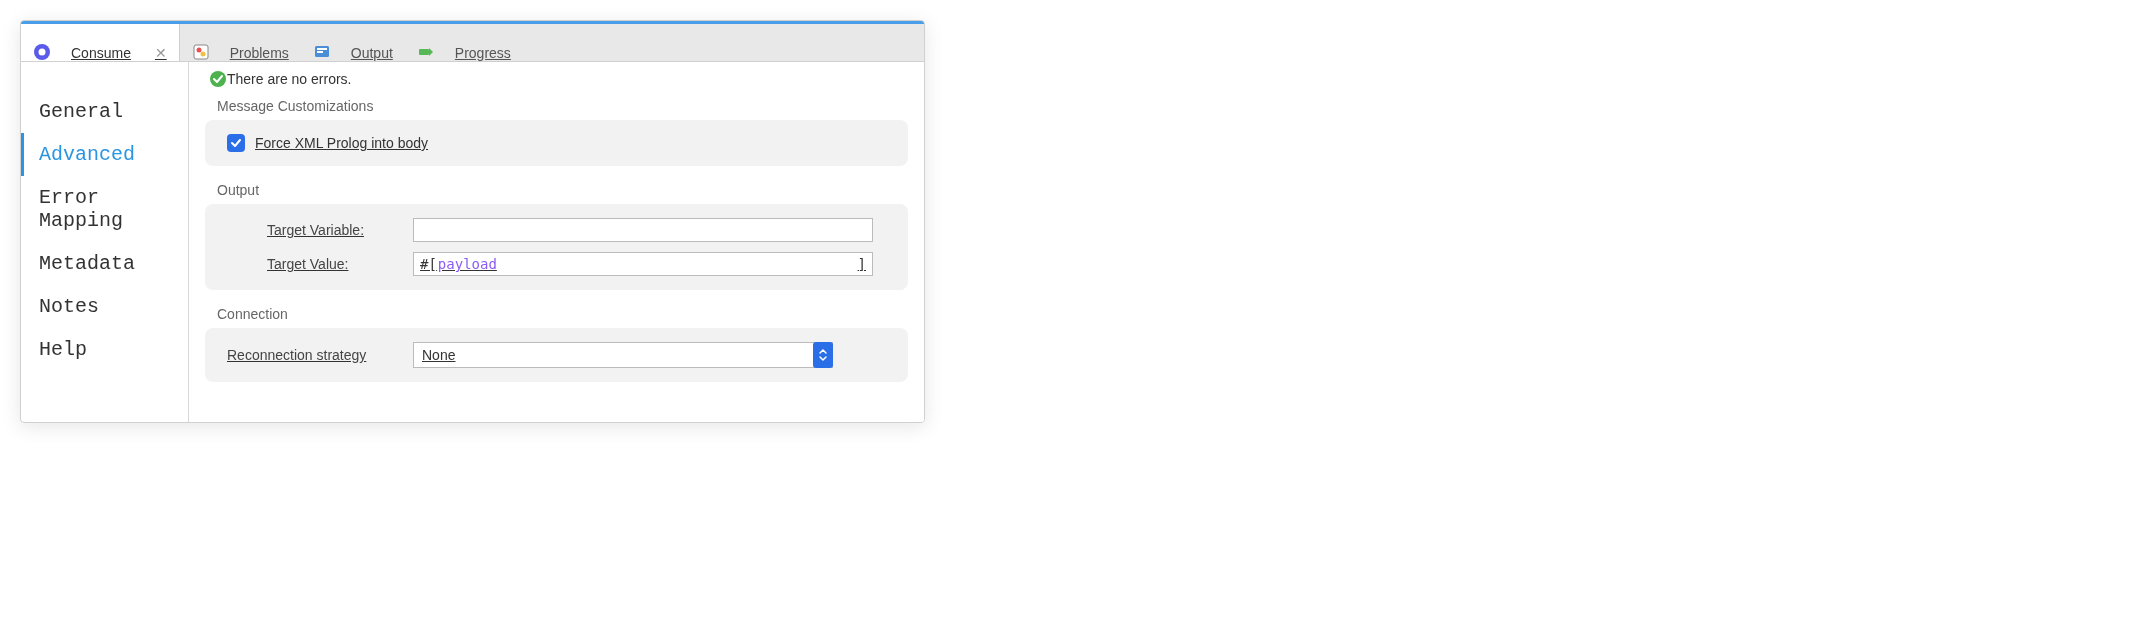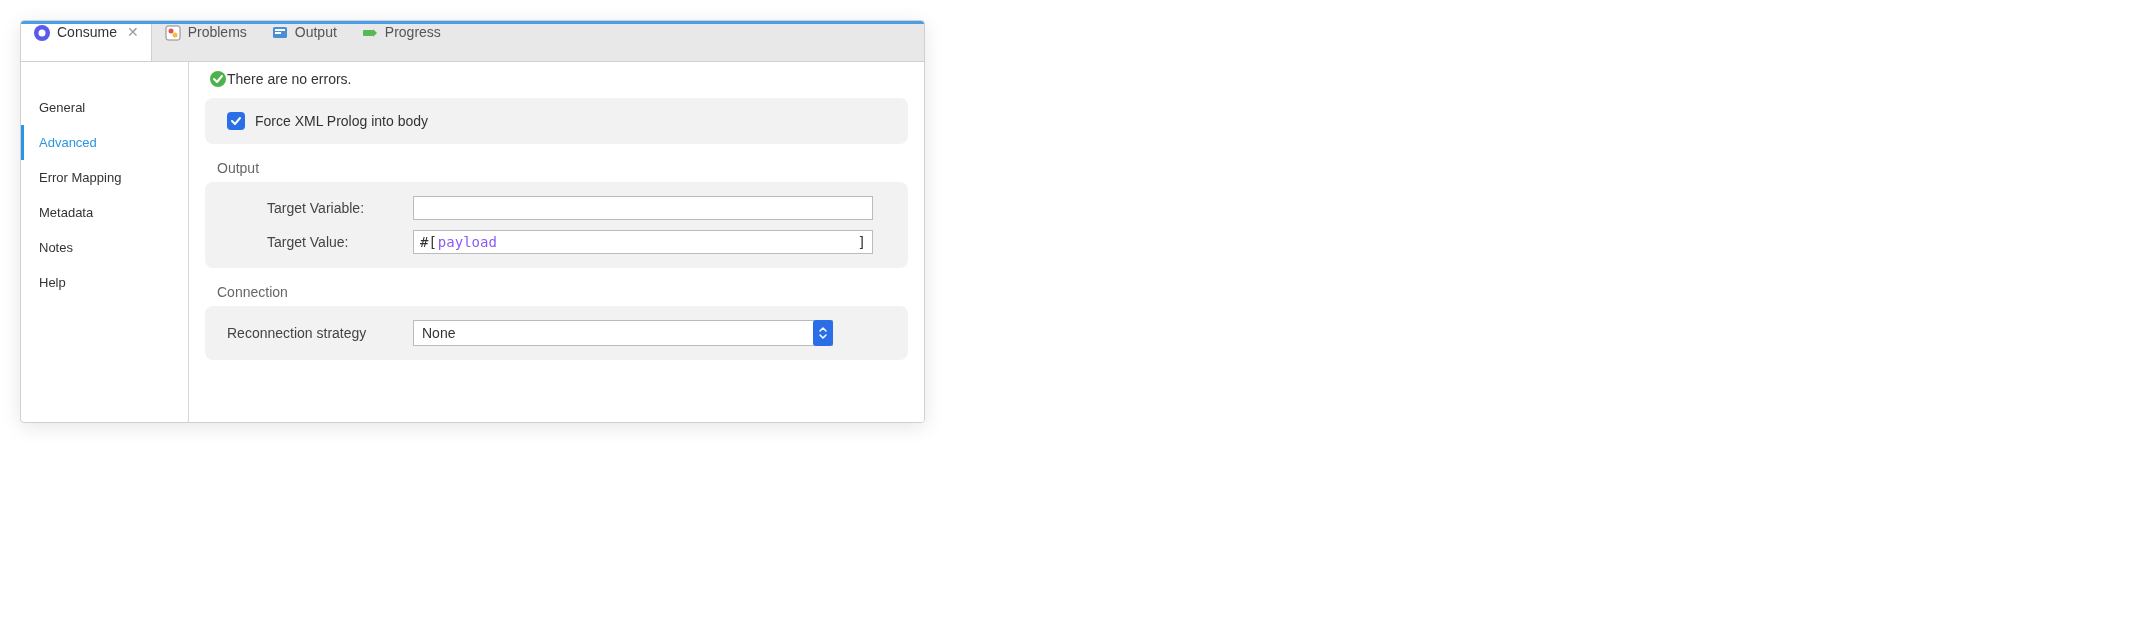--- a/index.html
+++ b/index.html
@@ -24,26 +24,27 @@
     }
     .tab-bar {
       display: flex;
       align-items: center;
       background: #e8e8e8;
       border-bottom: 1px solid #d0d0d0;
       height: 38px;
     }
     .tab {
       display: flex;
-      align-items: flex-start;
+      align-items: flex-end;
       padding: 0 12px;
       height: 100%;
       cursor: pointer;
       color: #555;
-      gap: 6px;
+      gap: 20px;
+      text-decoration: underline;
     }
     .tab.active {
       background: #fff;
       color: #333;
       font-weight: 500;
       border-right: 1px solid #d0d0d0;
     }
     .tab-icon {
       width: 18px;
       height: 18px;
@@ -62,21 +63,22 @@
     }
     .sidebar {
       width: 168px;
       border-right: 1px solid #d8d8d8;
       padding-top: 28px;
     }
     .side-item {
       padding: 10px 18px;
       cursor: pointer;
       color: #333;
-      font-size: 13px;
+      font-size: 20px;
+      font-family: Liberation Mono, monospace;
     }
     .side-item.active {
       color: #2a95e0;
       border-left: 3px solid #2a95e0;
       padding-left: 15px;
       font-weight: 500;
     }
     .main {
       flex: 1;
       background: #fff;
@@ -97,20 +99,21 @@
       color: #666;
       font-size: 14px;
       margin: 4px 0 6px 12px;
       font-weight: 400;
     }
     .section-box {
       background: #f2f2f2;
       border-radius: 8px;
       padding: 14px 22px;
       margin-bottom: 16px;
+      text-decoration: underline;
     }
     .checkbox-row {
       display: flex;
       align-items: center;
       gap: 10px;
     }
     .chk {
       width: 18px;
       height: 18px;
       border-radius: 4px;
@@ -253,20 +256,21 @@
       <div class="status-row">
         <span class="check-icon">
           <svg viewBox="0 0 18 18">
               <circle cx="9" cy="9" r="8" fill="#4db14d"></circle>
               <path d="M5 9 L8 12 L13 6" stroke="#fff" stroke-width="2" fill="none" stroke-linecap="round" stroke-linejoin="round"></path>
             </svg>
         </span>
         <span>There are no errors.</span>
       </div>
 
+      <div class="section-title">Message Customizations</div>
       <div class="section-box">
         <div class="checkbox-row">
           <span class="chk">
             <svg viewBox="0 0 12 12">
                 <path d="M2 6 L5 9 L10 3" stroke="#fff" stroke-width="2" fill="none" stroke-linecap="round" stroke-linejoin="round"></path>
               </svg>
           </span>
           <span>Force XML Prolog into body</span>
         </div>
       </div>

